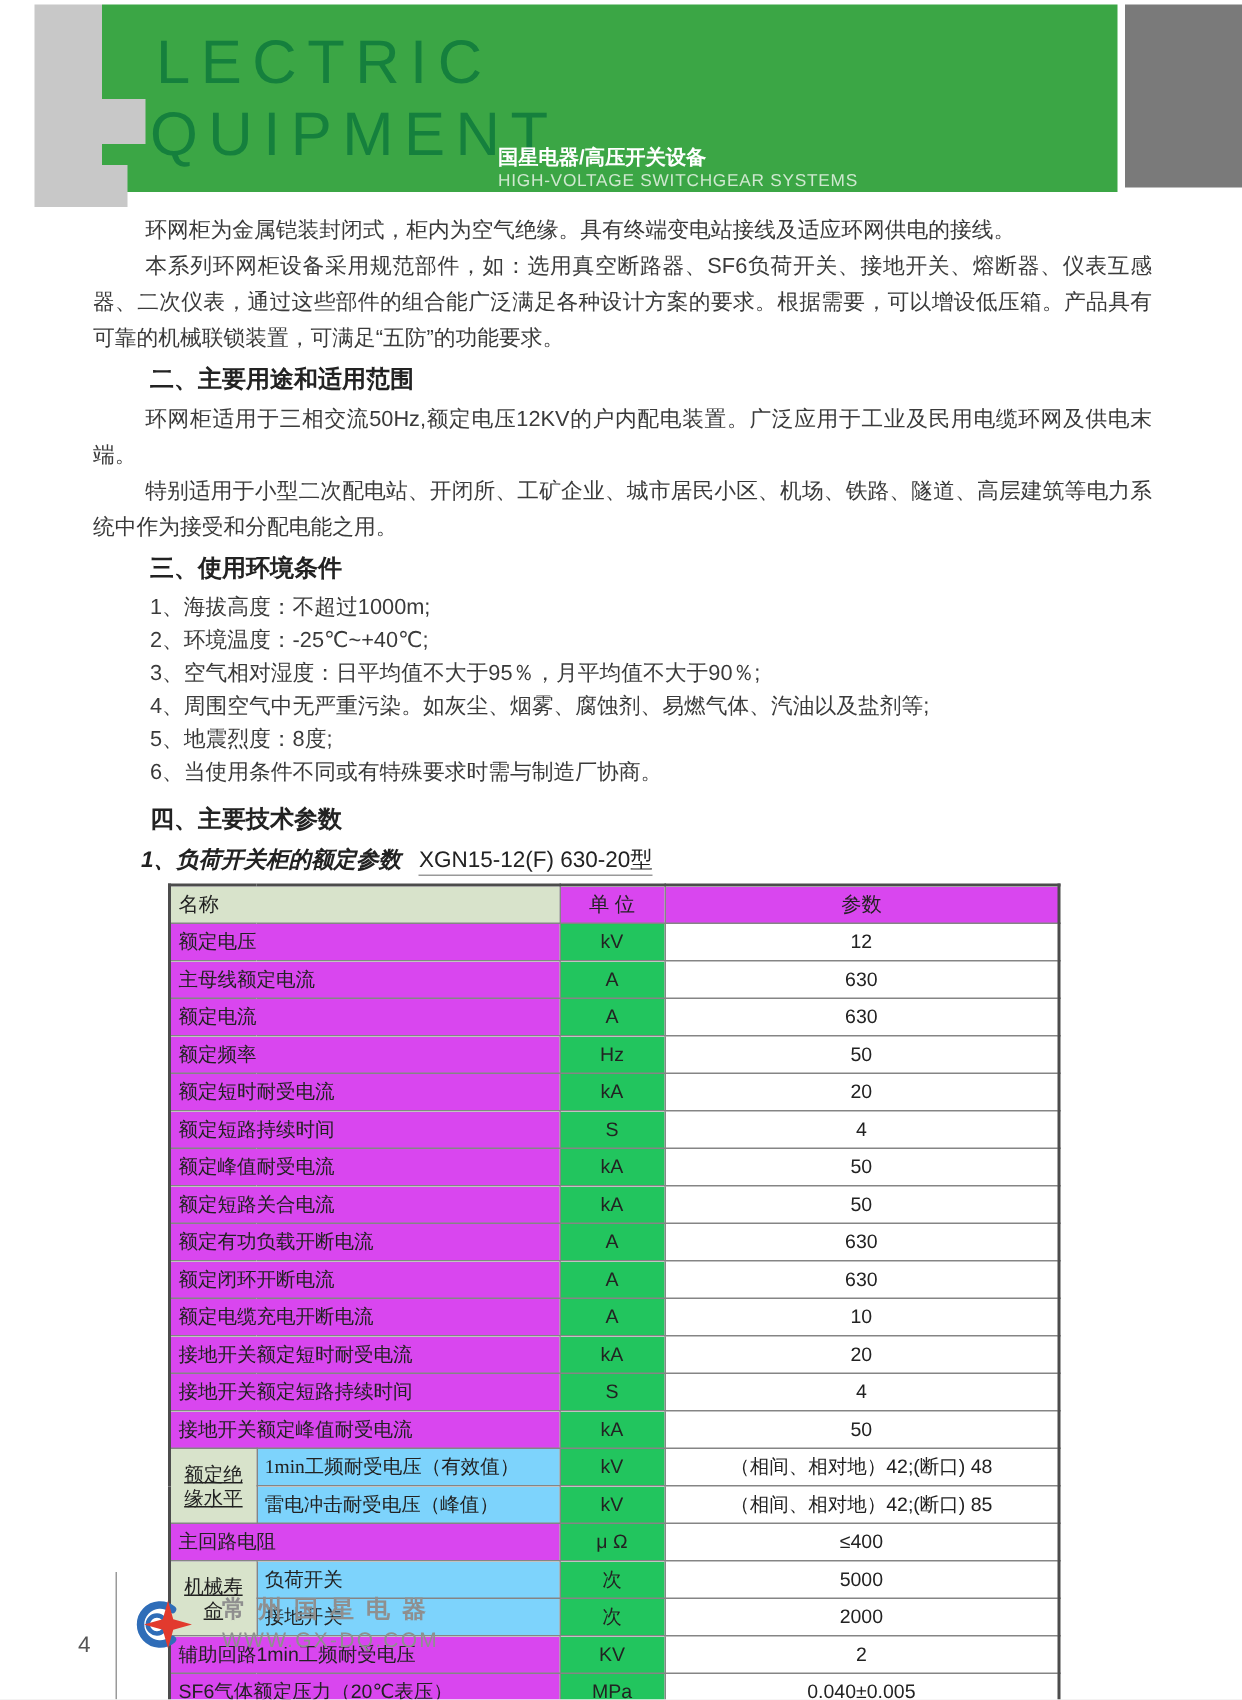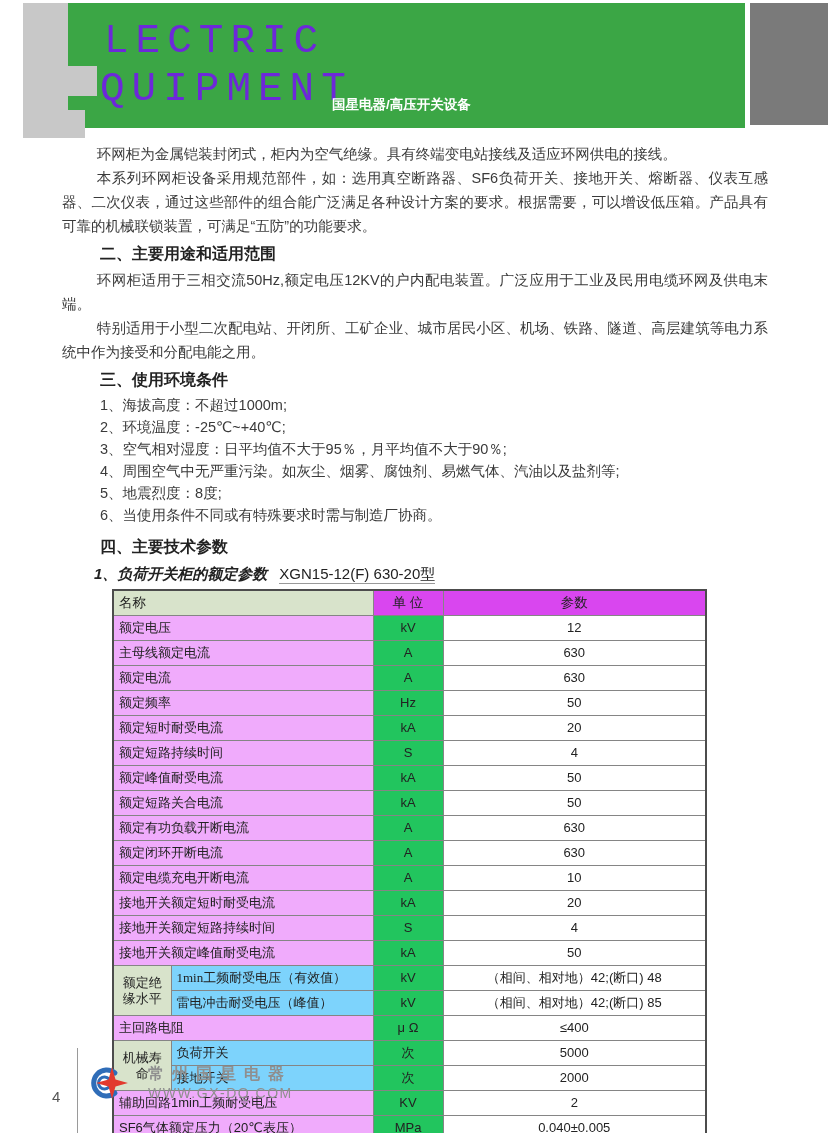--- a/index.html
+++ b/index.html
@@ -8,40 +8,40 @@
     background:#ffffff;overflow:hidden;
     font-family:"Liberation Sans","DejaVu Sans",sans-serif;
     color:#333;
   }
   
   .banner{position:absolute;left:68px;top:3px;width:677px;height:125px;background:#3ba645;}
   .dark-block{position:absolute;left:750px;top:3px;width:78px;height:122px;background:#7a7a7a;}
   .e-spine{position:absolute;left:23px;top:3px;width:45px;height:135px;background:#c8c8c8;}
   .e-arm-mid{position:absolute;left:68px;top:66px;width:29px;height:30px;background:#c8c8c8;}
   .e-arm-bot{position:absolute;left:68px;top:110px;width:17px;height:28px;background:#c8c8c8;}
-  .logo-line{position:absolute;color:#6d28d9;font-weight:100;letter-spacing:7px;font-size:41px;line-height:1;font-family:Liberation Mono, monospace;}
+  .logo-line{position:absolute;color:#15803d;font-weight:100;letter-spacing:7px;font-size:41px;line-height:1;}
   .logo-line1{left:104px;top:21px;}
   .logo-line2{left:100px;top:69px;}
   .brand{position:absolute;right:96px;top:96px;width:400px;}
   .brand-zh{color:#ffffff;font-weight:bold;font-size:13.5px;line-height:17px;}
   .brand-en{color:#cfe8cf;font-size:11.5px;line-height:16px;letter-spacing:0.5px;}
   
   .main{position:absolute;left:62px;top:142px;width:706px;font-size:14.5px;line-height:24px;color:#3a3a3a;}
   .para{margin:0;text-indent:2.4em;text-align:justify;}
   .sec-head{margin:3px 0 2px 38px;font-size:16px;font-weight:bold;color:#222;line-height:25px;}
   .env-item{margin-left:38px;line-height:22px;}
   .tech-head{margin-top:8px;}
   .table-title{margin:3px 0 4px 32px;font-size:15px;line-height:23px;color:#222;}
   .tt-bold{font-weight:bold;font-style:italic;}
   .tt-model{margin-left:12px;border-bottom:1px solid #999;padding-bottom:1px;}
   
   table.params{border-collapse:collapse;margin-left:50px;width:593px;border:2px solid #4c4c4c;table-layout:fixed;}
   table.params td{border:1px solid #858585;height:20px;padding:0 5px;font-size:13px;color:#222;overflow:hidden;}
-  td.c-name{background:#f0abfc;text-align:left;}
-  td.c-group{background:#d8e3cb;text-align:center;white-space:pre-line;padding:0 2px;line-height:16px;}
+  td.c-name{background:#d946ef;text-align:left;}
+  td.c-group{background:#d8e3cb;text-align:center;white-space:pre-line;padding:0 2px;line-height:16px;text-decoration:underline;}
   td.c-sub{background:#7dd3fc;text-align:left;font-family:Liberation Serif, serif;}
   td.c-unit{text-align:center;background:#22c55e;}
   td.c-val{text-align:center;background:#fff;} col.w-glabel{width:58px;} col.w-gsub{width:202px;}
   col.w-unit{width:70px;} col.w-val{width:263px;}
   tr.hdr td{background:#d946ef;}
   tr.hdr td.c-name{background:#d8e3cb;font-size:13.5px;}
   tr.hdr td.c-unit,tr.hdr td.c-val{font-size:13.5px;}
   
   .page-num{position:absolute;left:52px;top:1088px;font-size:15px;color:#555;}
   .footer-vline{position:absolute;left:77px;top:1048px;width:1px;height:85px;background:#9a9a9a;}
@@ -57,20 +57,21 @@
 
   <div>
     <div class="banner"></div>
     <div class="e-spine"></div>
     <div class="e-arm-mid"></div>
     <div class="e-arm-bot"></div>
     <div class="logo-line logo-line1">LECTRIC</div>
     <div class="logo-line logo-line2">QUIPMENT</div>
     <div class="brand">
       <div class="brand-zh">国星电器/高压开关设备</div>
+      <div class="brand-en">HIGH-VOLTAGE SWITCHGEAR SYSTEMS</div>
     </div>
     <div class="dark-block"></div>
   </div>
 
   <div class="main">
     <p class="para">环网柜为金属铠装封闭式，柜内为空气绝缘。具有终端变电站接线及适应环网供电的接线。</p>
     <p class="para">本系列环网柜设备采用规范部件，如：选用真空断路器、SF6负荷开关、接地开关、熔断器、仪表互感器、二次仪表，通过这些部件的组合能广泛满足各种设计方案的要求。根据需要，可以增设低压箱。产品具有可靠的机械联锁装置，可满足“五防”的功能要求。</p>
 
     <div class="sec-head">二、主要用途和适用范围</div>
     <p class="para">环网柜适用于三相交流50Hz,额定电压12KV的户内配电装置。广泛应用于工业及民用电缆环网及供电末端。</p>

